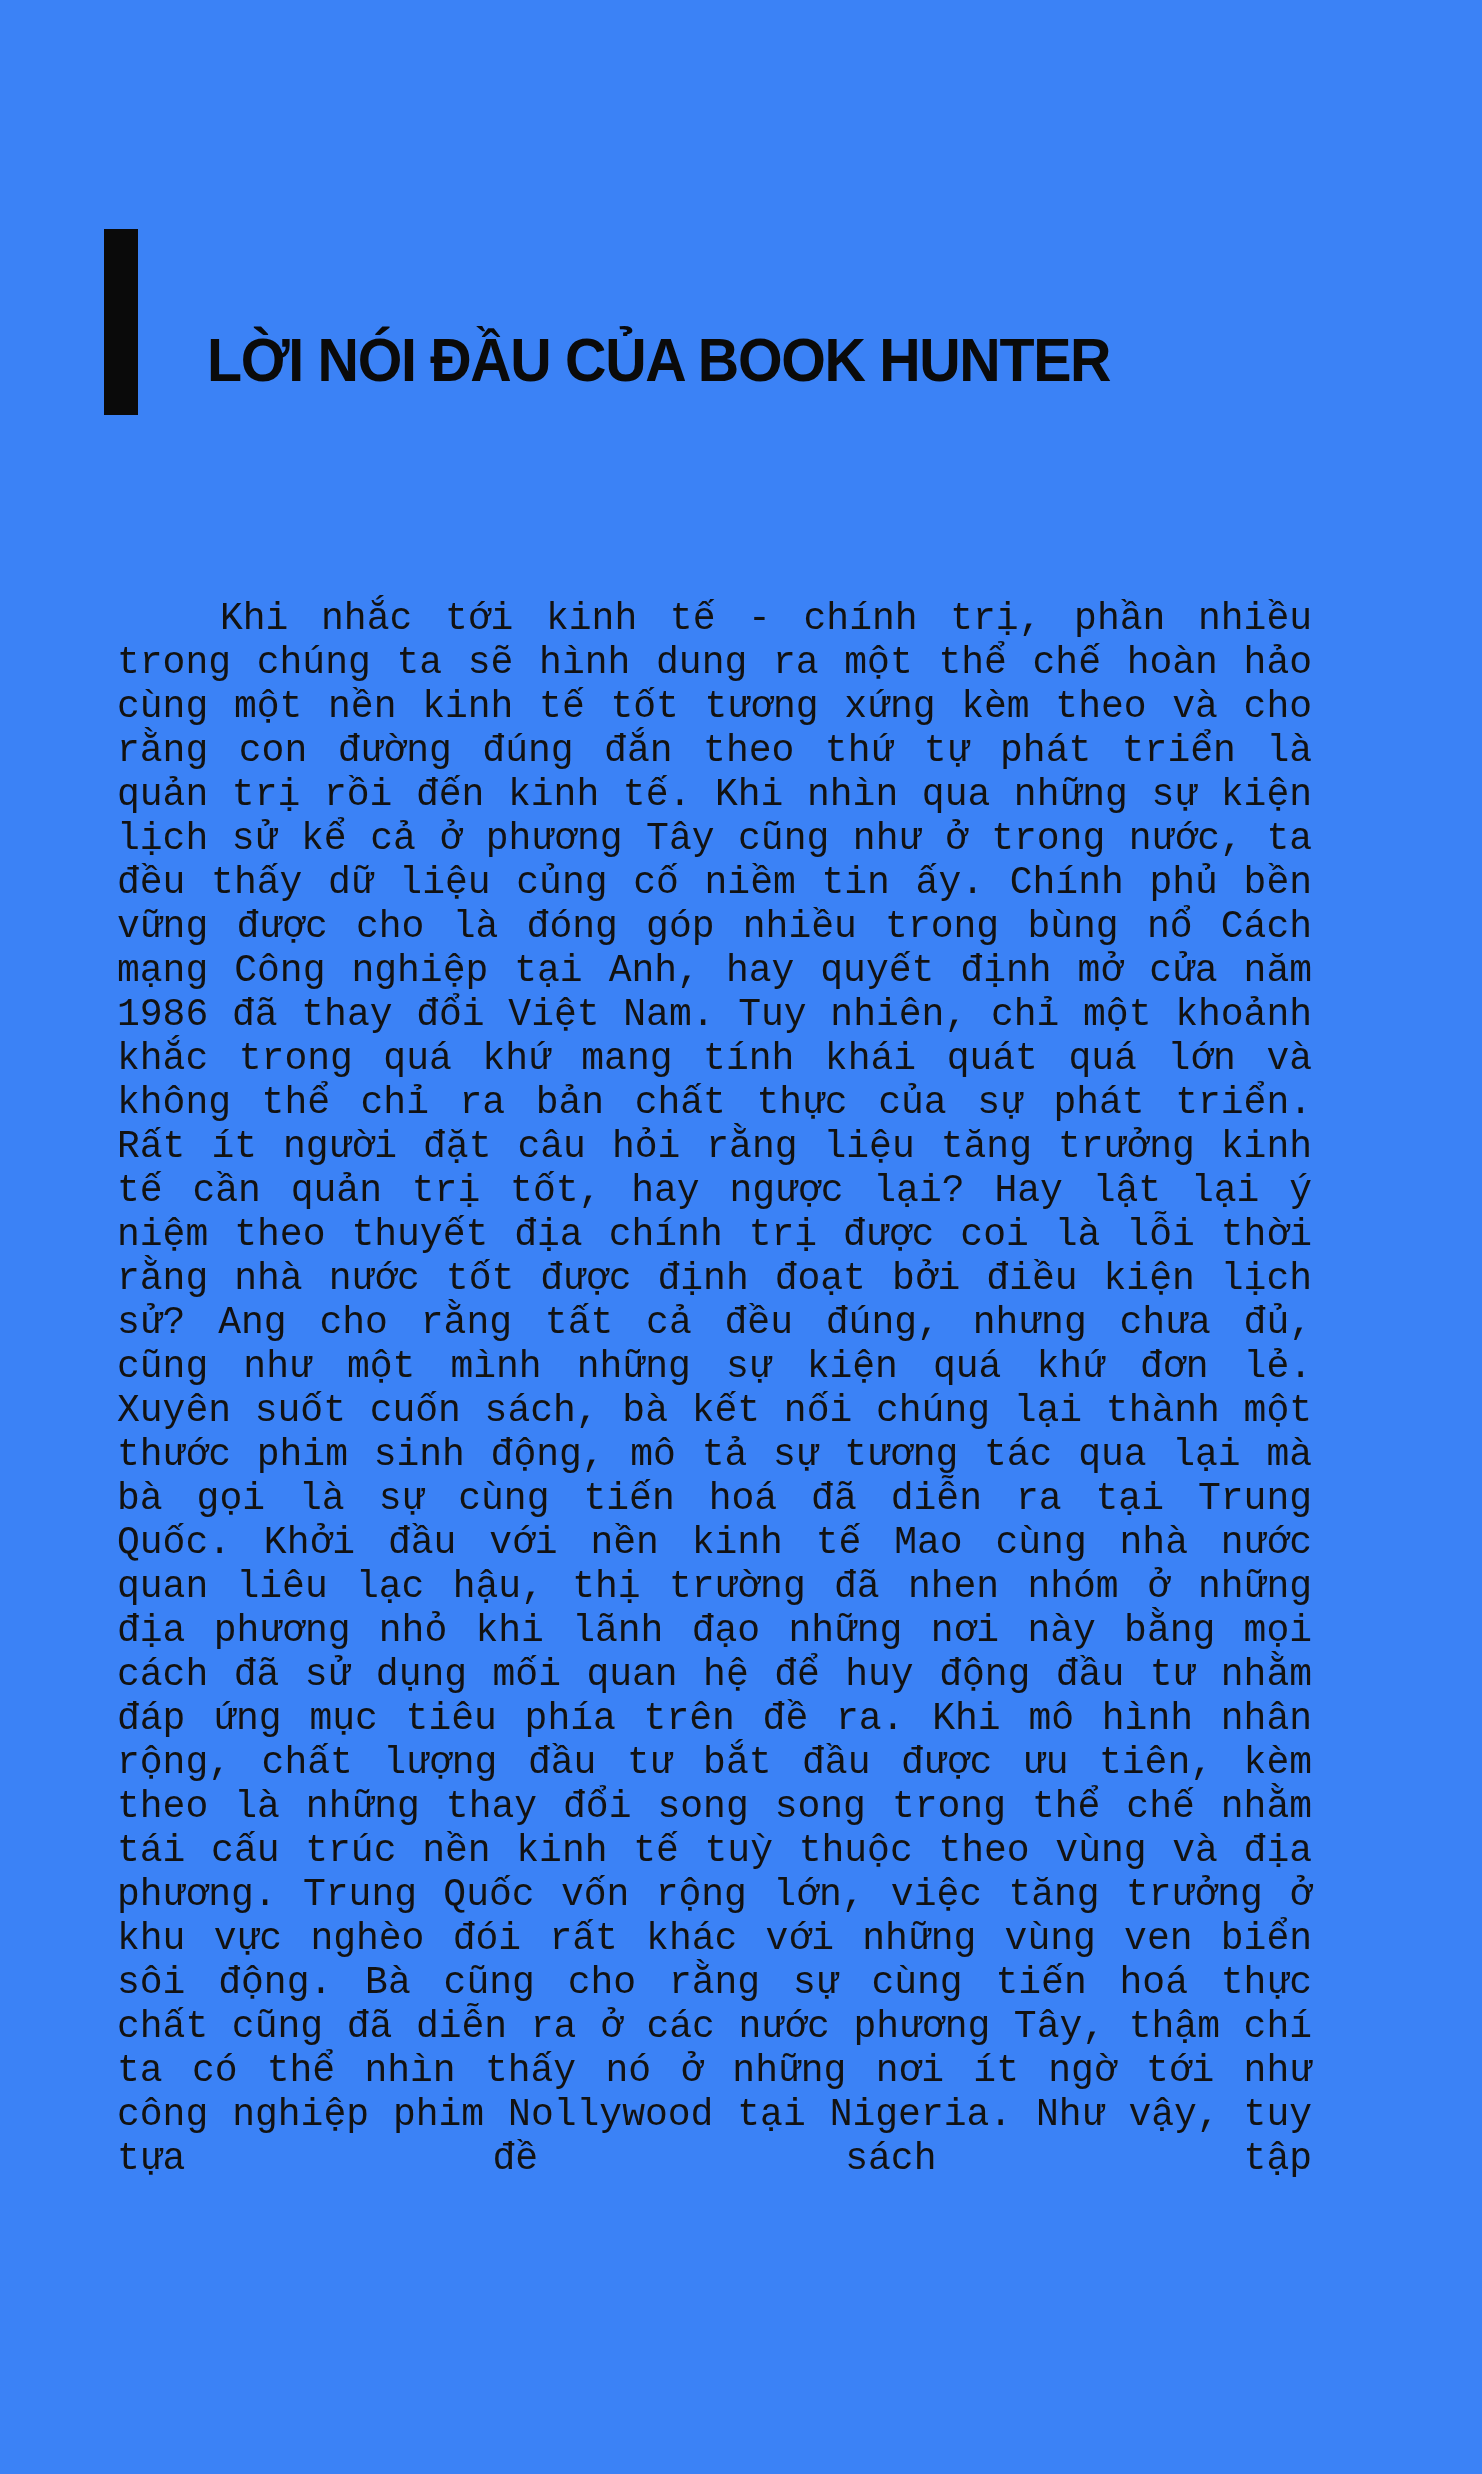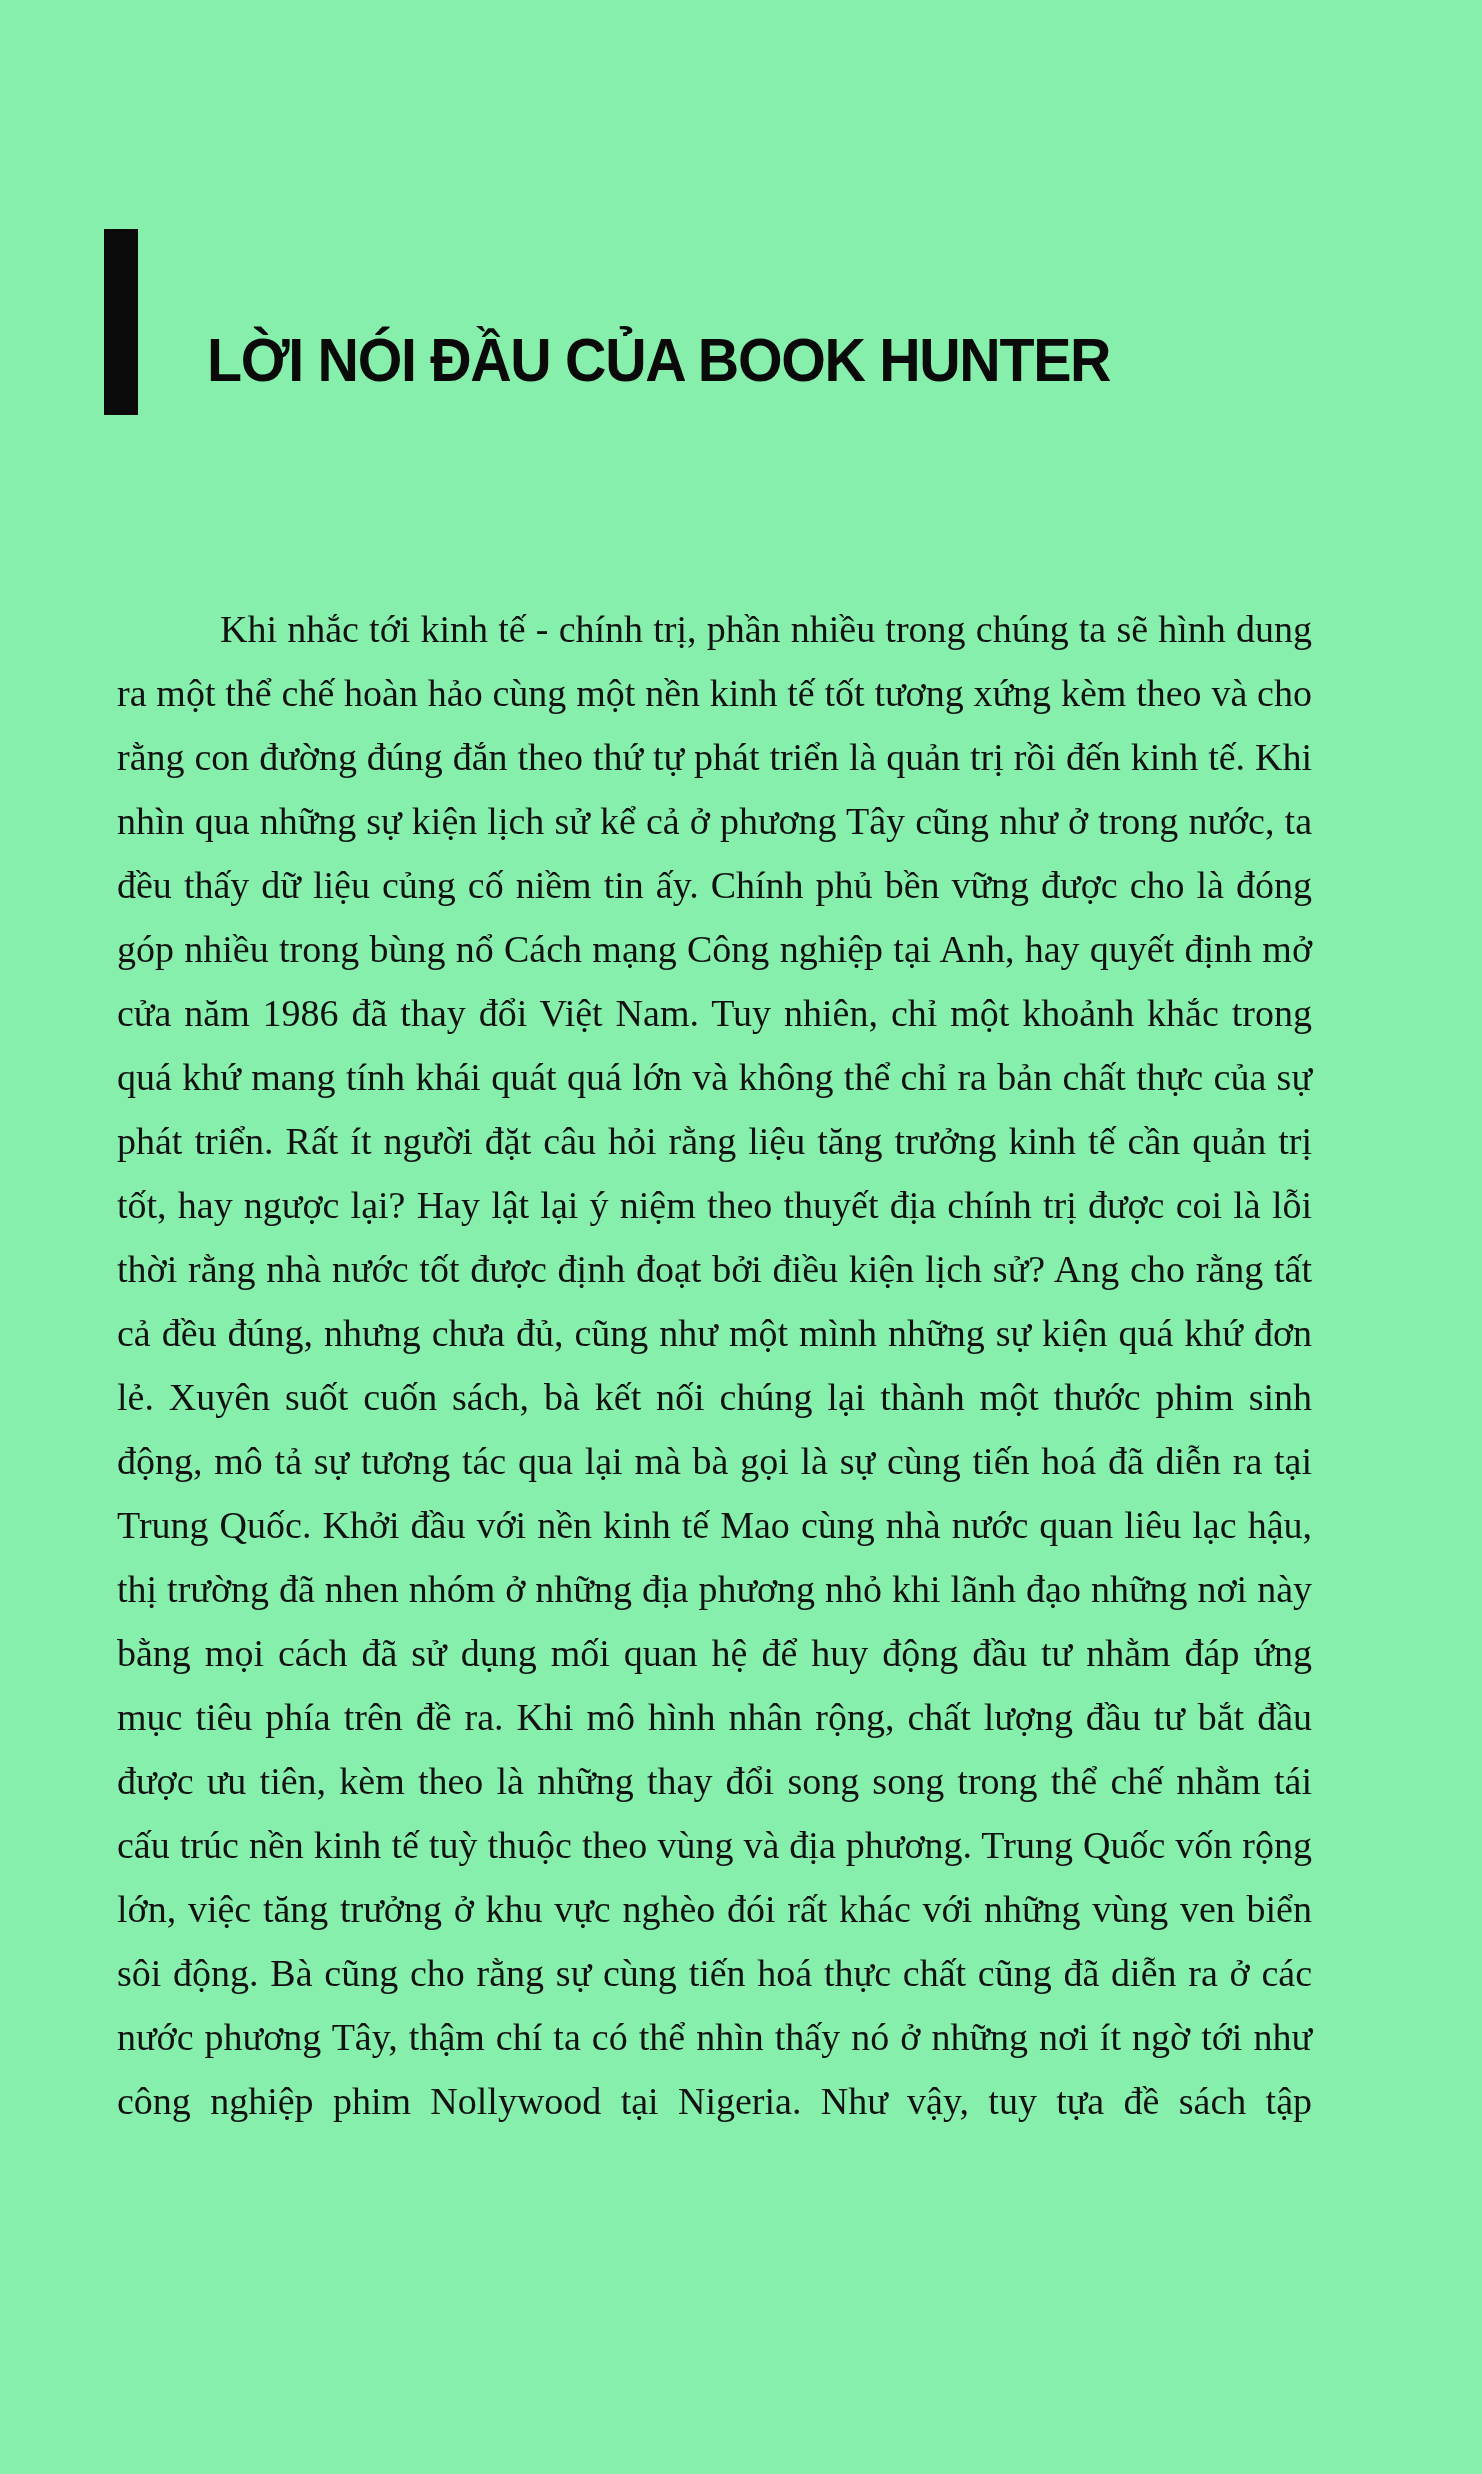--- a/index.html
+++ b/index.html
@@ -4,21 +4,21 @@
 <style>
   html, body {
     margin: 0;
     padding: 0;
     background: #ffffff;
   }
   .page {
     position: relative;
     width: 1483px;
     height: 2475px;
-    background: #86efac;
+    background: #3b82f6;
     overflow: hidden;
   }
 
   
   .heading-block {
     position: absolute;
     left: 104px;
     top: 229px;
     width: 1217px;
     height: 194px;
@@ -47,23 +47,23 @@
     transform-origin: left top;
   }
 
   
   .body-copy {
     position: absolute;
     left: 117px;
     top: 597px;
     width: 1195px;
     margin: 0;
-    font-family: Liberation Serif, serif;
+    font-family: Liberation Mono, monospace;
     font-size: 38px;
-    line-height: 64px;
+    line-height: 44px;
     color: #121212;
     text-align: justify;
     text-justify: inter-word;
     text-indent: 103px;
     hyphens: none;
     -webkit-font-smoothing: antialiased;
   }
   .body-copy::after {
     content: "";
     display: inline-block;

